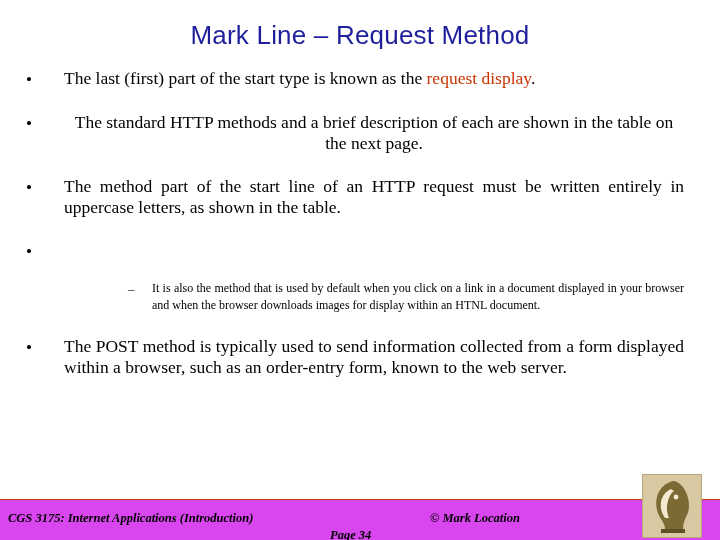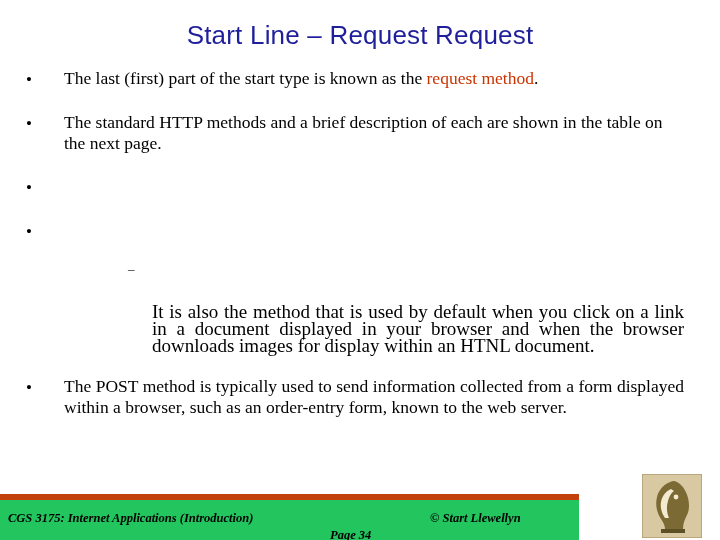--- a/index.html
+++ b/index.html
@@ -55,21 +55,21 @@
   }
   .bullet .text {
     flex: 1 1 auto;
     font-size: 17.5px;
     line-height: 21px;
     color: #000000;
     text-align: justify;
     text-justify: inter-word;
   }
   .bullet .text.nojust {
-    text-align: left;
+    text-align: center;
   }
   .b1 { margin-top: 0px; }
   .b2 { margin-top: 22px; }
   .b3 { margin-top: 22px; }
   .b4 { margin-top: 22px; }
   .b5 { margin-top: 22px; }
 
   .subbullet {
     position: relative;
     display: flex;
@@ -79,40 +79,39 @@
   }
   .subbullet .marker {
     width: 24px;
     flex: 0 0 24px;
     font-size: 13px;
     line-height: 17px;
     color: #000000;
   }
   .subbullet .text {
     flex: 1 1 auto;
-    font-size: 19px;
+    font-size: 12px;
     line-height: 17px;
     color: #000000;
     text-align: justify;
     text-justify: inter-word;
-    margin-top: 43px;
   }
   .hl-orange {
     color: #cc3300;
   }
 
   
   .footer {
     position: absolute;
     left: 0;
     bottom: 0;
-    width: 579px;
+    width: 720px;
     height: 40px;
-    background: #22c55e;
-    border-top: 6px solid #c2410c;
+    background: #d946ef;
+    border-top: 1px solid #c2410c;
   }
   .footer-inner {
     position: relative;
     height: 40px;
   }
   .footer-left {
     position: absolute;
     left: 8px;
     top: 11px;
     font-size: 12.5px;
@@ -151,36 +150,37 @@
   }
   .logo-box svg {
     display: block;
   }
 </style>
 </head>
 <body>
 
 <div class="slide">
 
-  <div class="slide-title">Start Line – Request Request</div>
+  <div class="slide-title">Mark Line – Request Method</div>
 
   <div class="body-area">
 
     <div class="bullet b1">
       <span class="marker">•</span>
-      <span class="text"><span>The last (first) part of the start type is known as the </span><span class="hl-orange">request method</span><span>.</span></span>
+      <span class="text"><span>The last (first) part of the start type is known as the </span><span class="hl-orange">request display</span><span>.</span></span>
     </div>
 
     <div class="bullet b2">
       <span class="marker">•</span>
       <span class="text nojust">The standard HTTP methods and a brief description of each are shown in the table on the next page.</span>
     </div>
 
     <div class="bullet b3">
       <span class="marker">•</span>
+      <span class="text">The method part of the start line of an HTTP request must be written entirely in uppercase letters, as shown in the table.</span>
     </div>
 
     <div class="bullet b4">
       <span class="marker">•</span>
     </div>
 
     <div class="subbullet">
       <span class="marker">–</span>
       <span class="text">It is also the method that is used by default when you click on a link in a document displayed in your browser and when the browser downloads images for display within an HTNL document.</span>
     </div>
@@ -189,21 +189,21 @@
       <span class="marker">•</span>
       <span class="text">The POST method is typically used to send information collected from a form displayed within a browser, such as an order-entry form, known to the web server.</span>
     </div>
 
   </div>
 
   <div class="footer">
     <div class="footer-inner">
       <span class="footer-left">CGS 3175: Internet Applications (Introduction)</span>
       <span class="footer-center">Page 34</span>
-      <span class="footer-right">© Start Llewellyn</span>
+      <span class="footer-right">© Mark Location</span>
     </div>
   </div>
 
   <div class="logo-box">
     <svg width="58" height="62" viewBox="0 0 58 62" xmlns="http://www.w3.org/2000/svg">
       <rect x="0" y="0" width="58" height="62" fill="#d9c9a3"></rect>
       <g fill="#7b6a33">
         <path d="M30 6 C22 8 16 14 14 22 C12 30 14 38 18 44 C20 47 22 50 22 54 L40 54 C40 48 42 44 44 40 C48 32 46 18 38 10 C36 8 33 6 30 6 Z"></path>
       </g>
       <g fill="#f3ead0">

